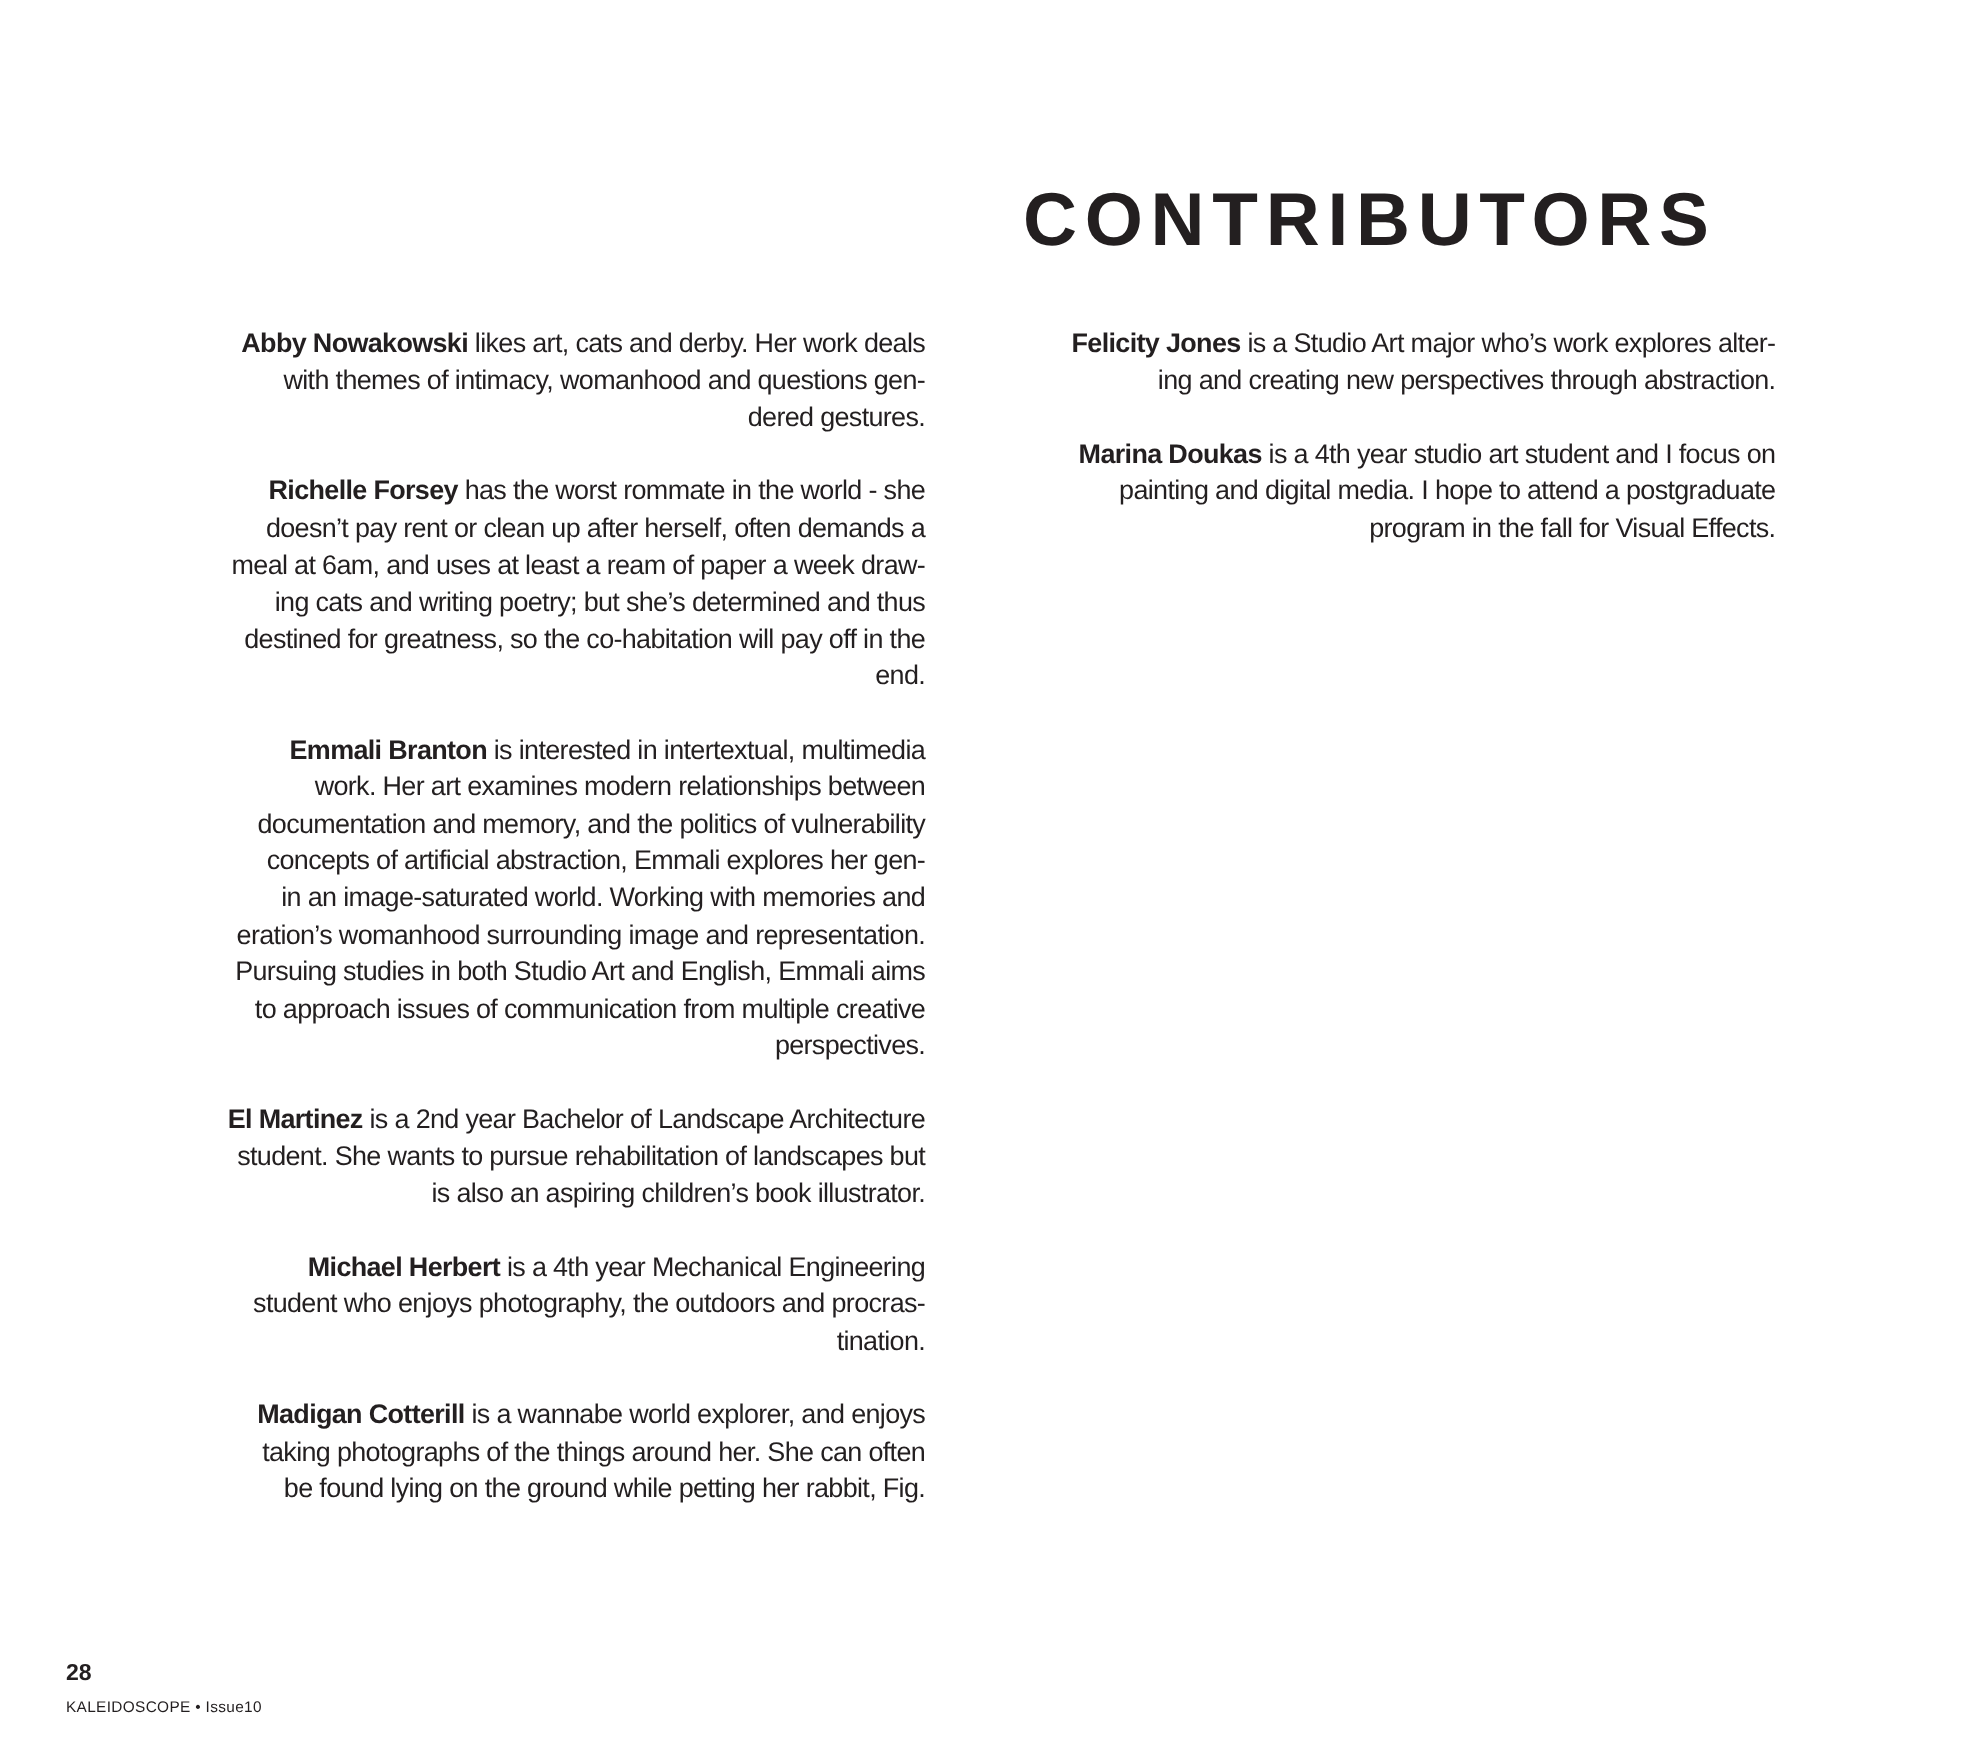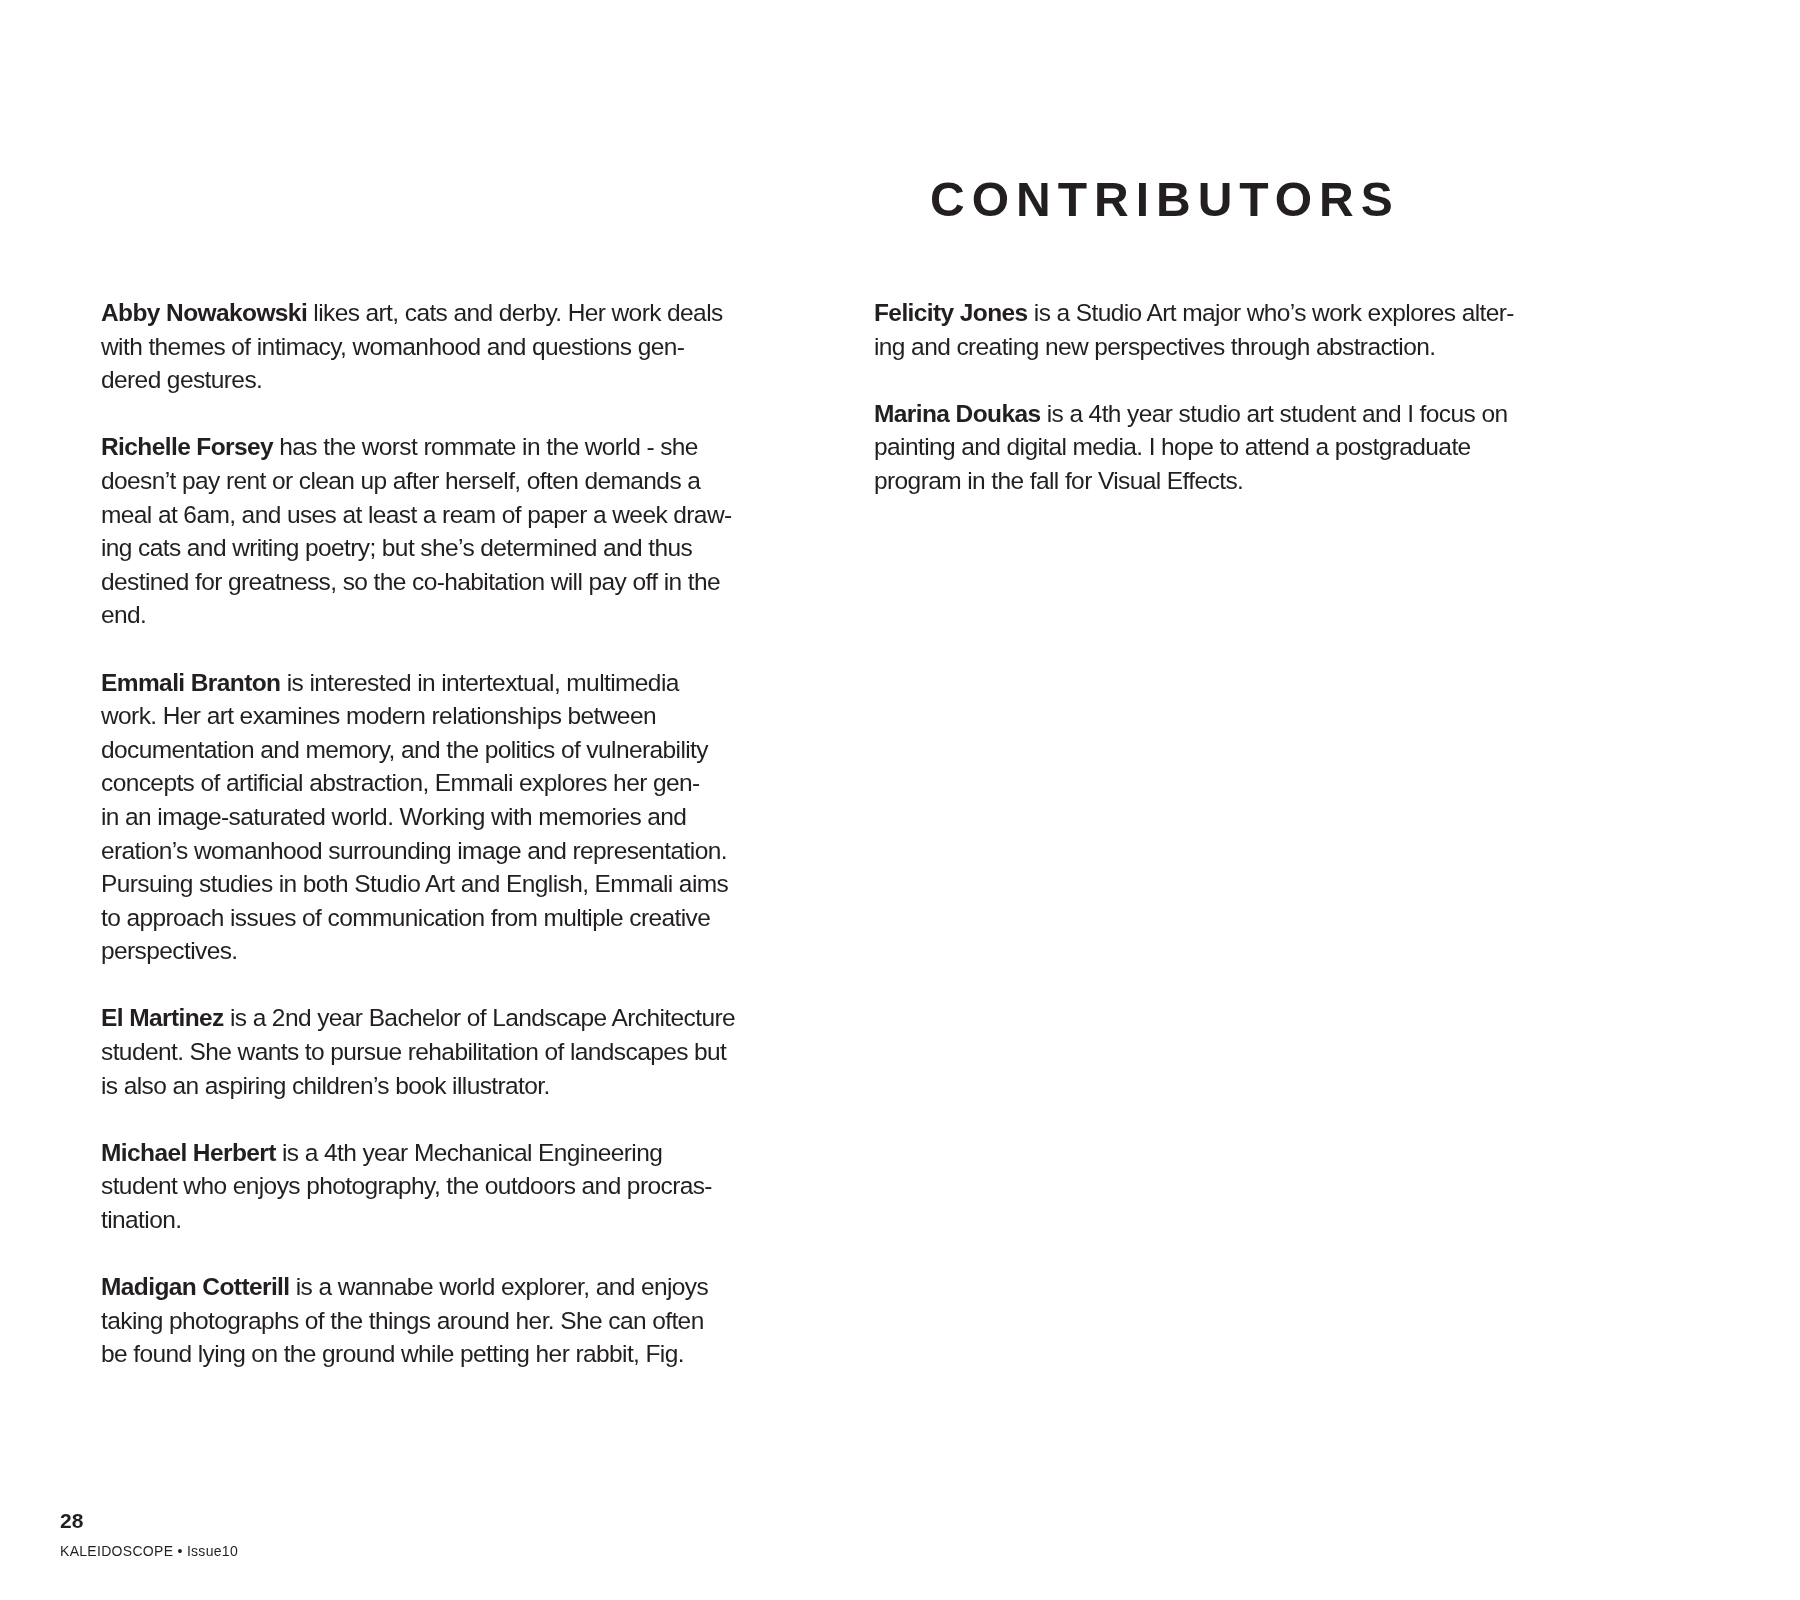--- a/index.html
+++ b/index.html
@@ -1,24 +1,24 @@
 <!DOCTYPE html>
 <html><head>
 <meta charset="utf-8">
 <style>
   html, body { margin:0; padding:0; background:#ffffff; }
   body { width:1800px; height:1600px; position:relative; overflow:hidden; color:#231f20;
          font-family:"Liberation Sans", sans-serif; }
-  .title { position:absolute; left:930px; top:160px; font-size:48px; font-weight:700;
+  .title { position:absolute; left:930px; top:160px; font-size:68px; font-weight:700;
            letter-spacing:7px; line-height:80px; margin:0; }
   .col { position:absolute; top:296px; width:740px; font-size:24.5px; line-height:33.6px;
          letter-spacing:-0.6px; }
   .col.left { left:101px; }
   .col.right { left:874px; }
-  .entry { margin:0 0 33.6px 0; }
+  .entry { margin:0 0 33.6px 0;text-align:right; }
   .line { display:block; white-space:nowrap; }
   .name { font-weight:700; }
   .footer { position:absolute; left:60px; top:1505px; }
   .pageno { font-size:21px; font-weight:700; line-height:32px; display:block; }
   .pub { font-size:14px; line-height:28px; display:block; letter-spacing:0.3px; }
 </style>
 </head>
 <body>
 
 <h1 class="title">CONTRIBUTORS</h1>

